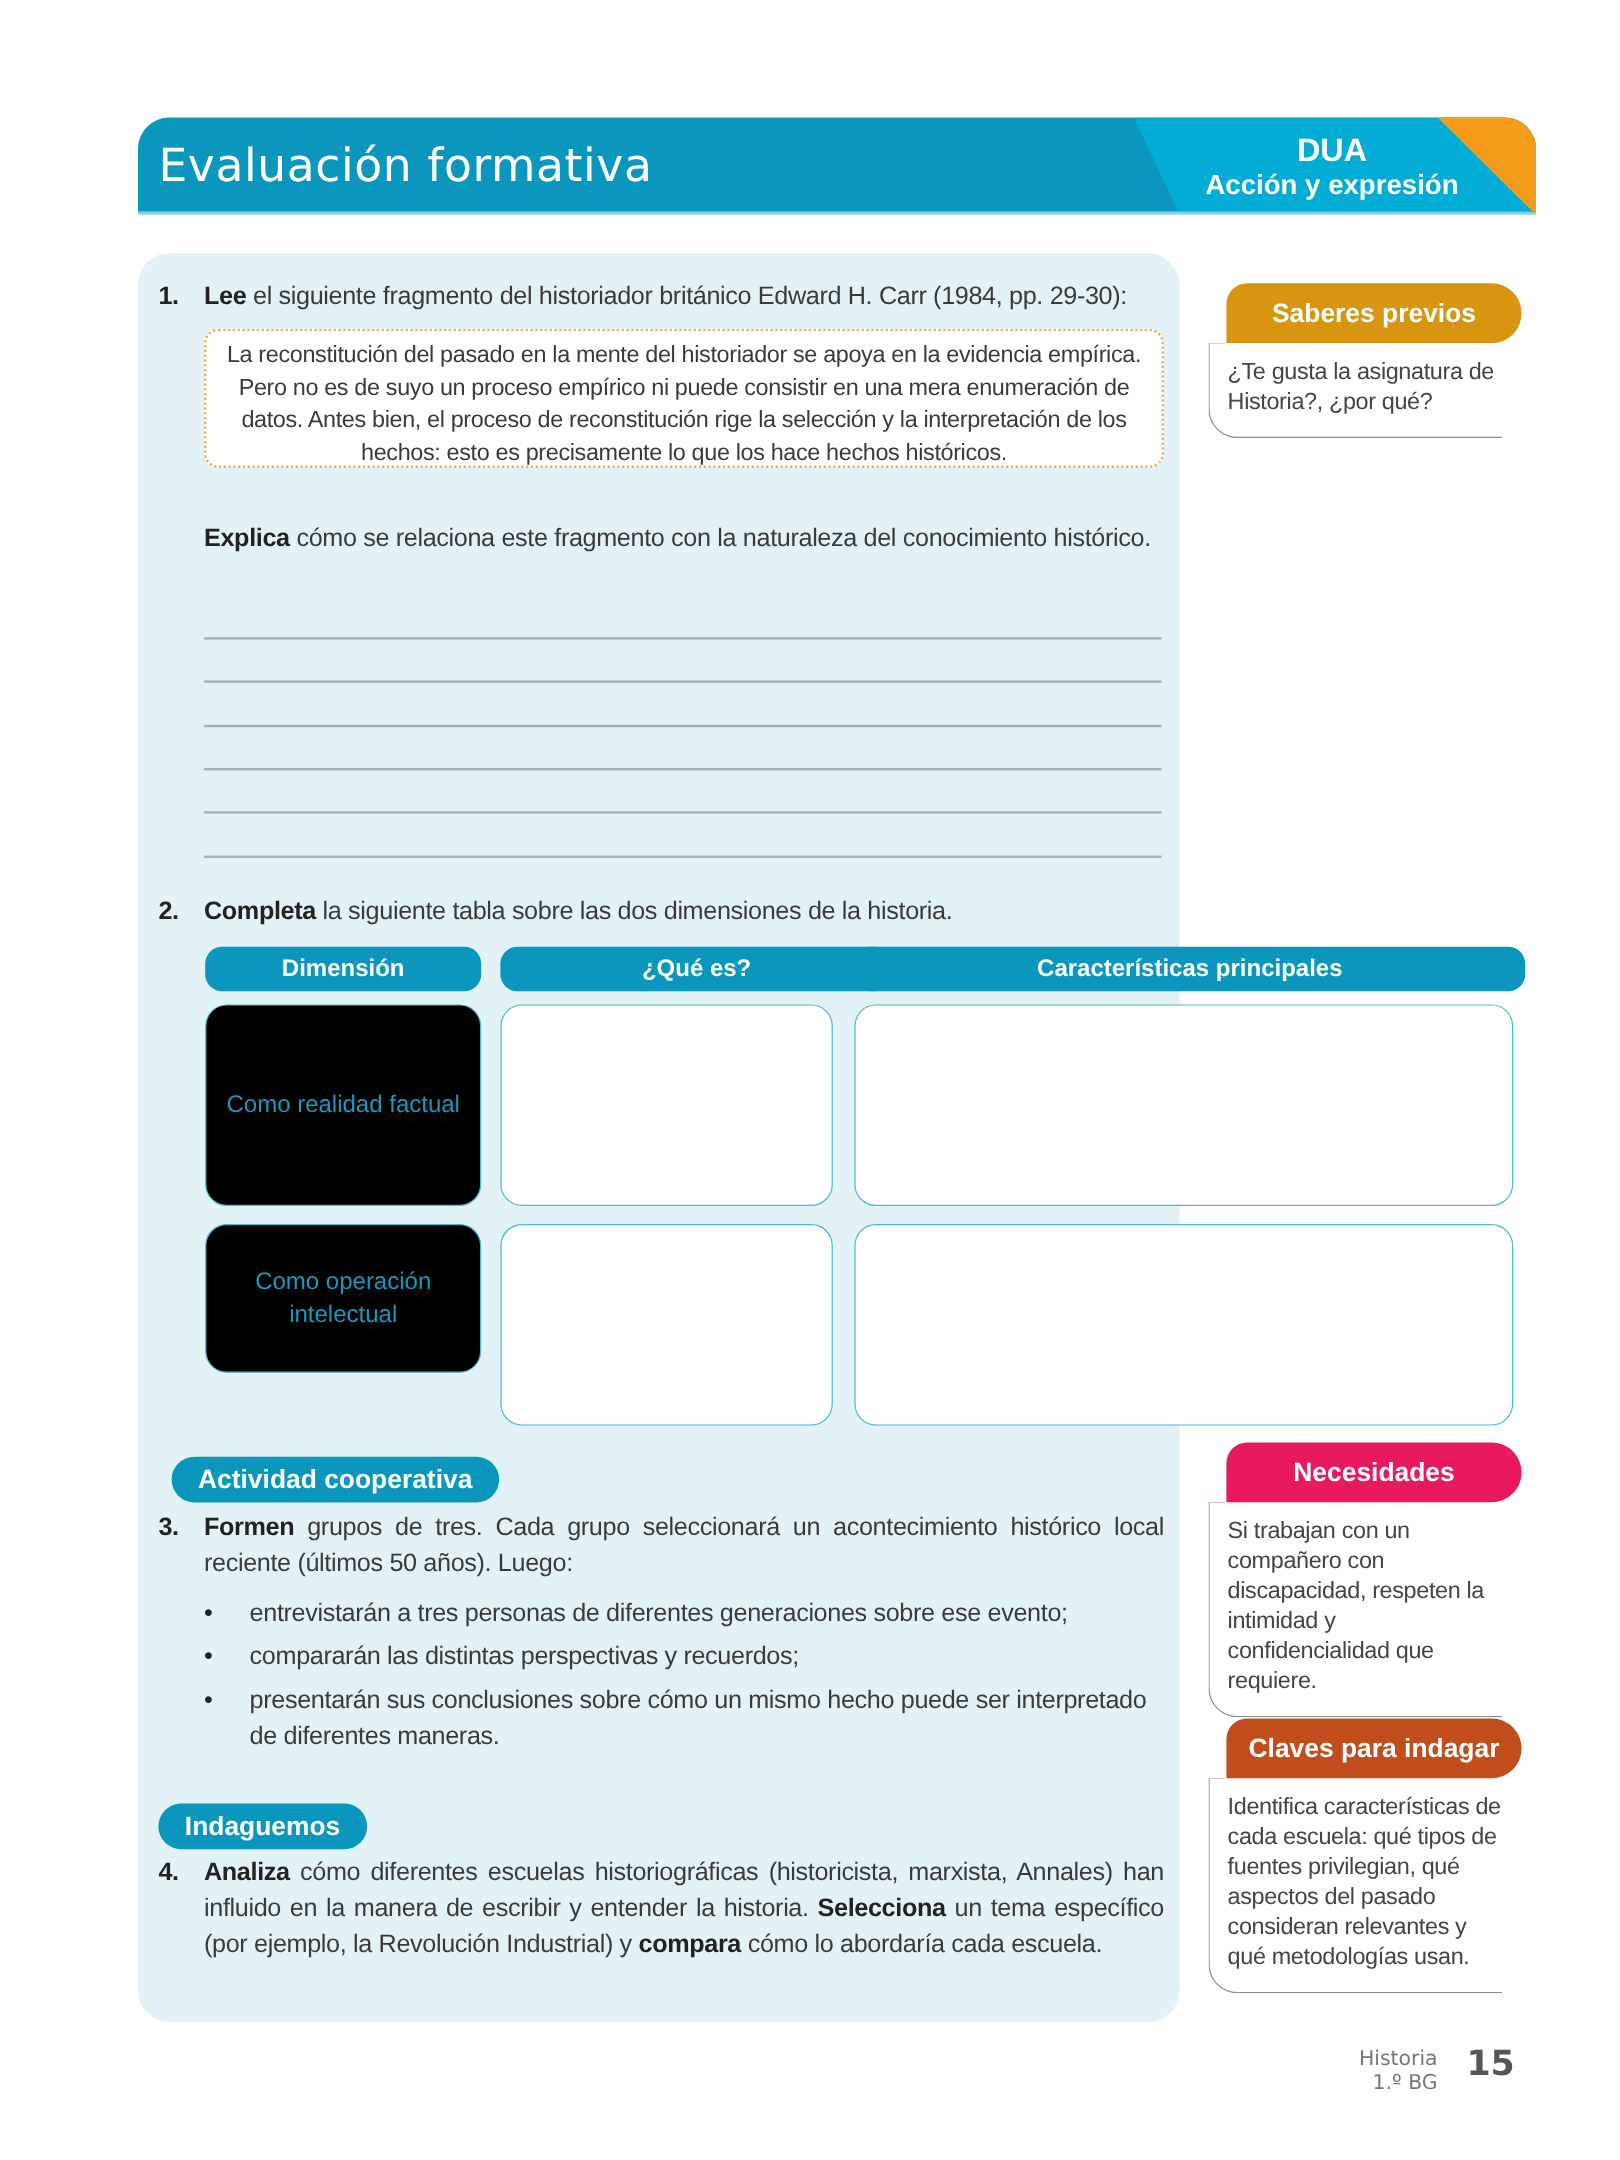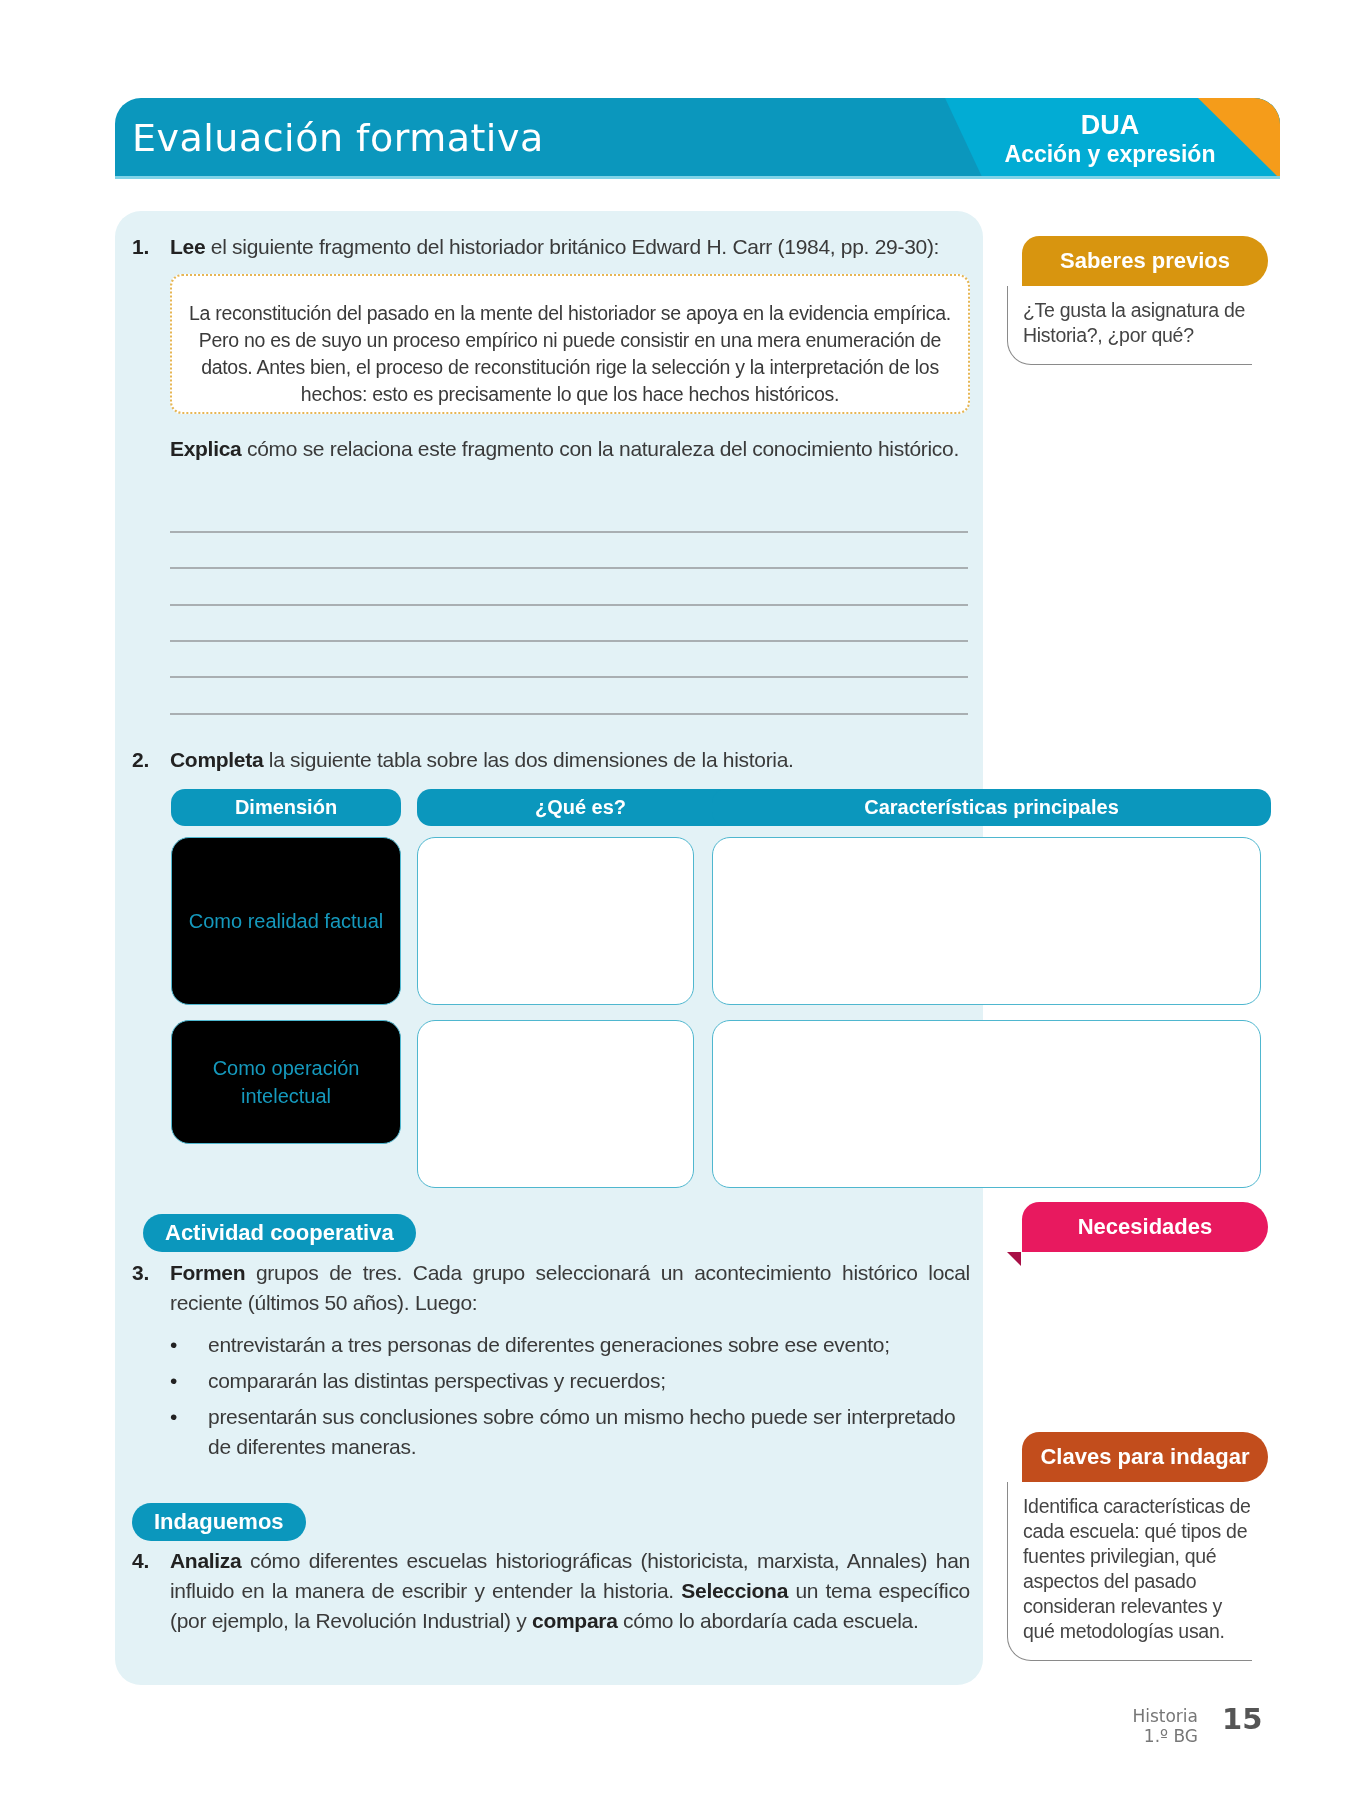--- a/index.html
+++ b/index.html
@@ -34,24 +34,24 @@
   .panel {
     position: absolute; left: 115px; top: 211px; width: 868px; height: 1474px;
     background: #e3f2f6; border-radius: 26px;
   }
 
   .q { position: absolute; font-size: 21px; line-height: 30px; color: #3a3a3a; letter-spacing: -0.3px; }
   .q .num { position: absolute; left: -38px; font-weight: bold; color: #222; }
   .q b { color: #222; }
 
   .quote {
-    position: absolute; left: 170px; top: 274px; width: 800px; height: 140px;
+    position: absolute; left: 170px; top: 274px; width: 800px; height: 116px;
     background: #fff; border: 2px dotted #e6b654; border-radius: 12px;
     font-size: 19.5px; line-height: 27px; text-align: center; color: #3a3a3a;
-    padding: 24px 6px; letter-spacing: -0.3px;
+    padding: 7px 6px; letter-spacing: -0.3px;
   }
 
   .line { position: absolute; left: 170px; width: 798px; height: 2px; background: #a9afb2; }
 
   
   .th {
     position: absolute; top: 789px; height: 37px; background: #0b97bd; color: #fff;
     border-radius: 14px; font-weight: bold; font-size: 20px; text-align: center; line-height: 37px;
   }
   .cell {
@@ -165,20 +165,21 @@
 
 <div class="side" style="top:236px;">
   <div class="hd" style="background:#d8950f;">Saberes previos</div>
   <div class="fold" style="border-top-color:#a66f07;"></div>
   <div class="bd">¿Te gusta la asignatura de Historia?, ¿por qué?</div>
 </div>
 
 <div class="side" style="top:1202px;">
   <div class="hd" style="background:#e8195f;">Necesidades educativas</div>
   <div class="fold" style="border-top-color:#a81046;"></div>
+  <div class="bd">Si trabajan con un compañero con discapacidad, respeten la intimidad y confidencialidad que requiere.</div>
 </div>
 
 <div class="side" style="top:1432px;">
   <div class="hd" style="background:#c24d1c;">Claves para indagar</div>
   <div class="fold" style="border-top-color:#8c3412;"></div>
   <div class="bd">Identifica características de cada escuela: qué tipos de fuentes privilegian, qué aspectos del pasado consideran relevantes y qué metodologías usan.</div>
 </div>
 
 <div class="footer-label">
   <div>Historia</div>

